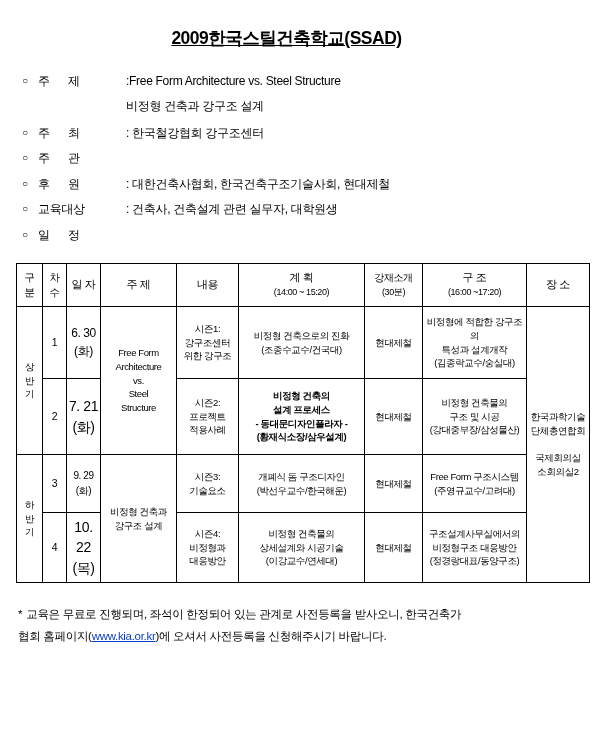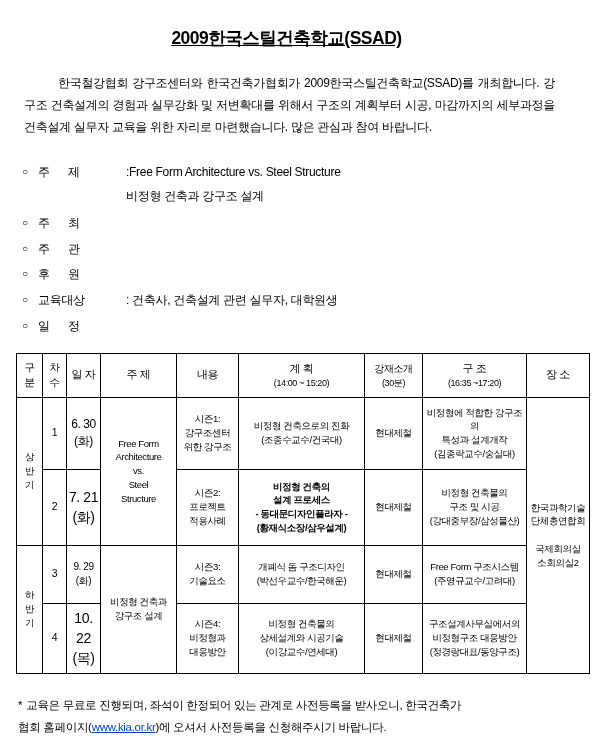--- a/index.html
+++ b/index.html
@@ -126,44 +126,45 @@
     text-decoration: underline;
   }
 </style>
 </head>
 <body>
 
 <div class="page">
 
   <div class="doc-title">2009한국스틸건축학교(SSAD)</div>
 
-  <div class="intro"><span class="ind"></span><span>한국철강협회 강구조센터와 한국건축가협회가 2009한국스틸건축학교(SSAD)를 개최합니다. 강구조 건축설계의 경험과 실무강화 및 저변확대를 위해서 구조의 계획부터 시공, 마감까지의 세부과정을 건축설계 실무자 교육을 위한 자리로 마련했습니다. 많은 관심과 참여 바랍니다.</span></div>
 
   <div class="info-list">
 
     <div class="info-row">
       <span class="bullet">○</span>
       <span class="lbl">주      제</span>
       <span class="val"><span>:</span><span>Free Form Architecture vs. Steel Structure</span></span>
     </div>
     <div class="sub-val">비정형 건축과 강구조 설계</div>
 
     <div class="info-row" style="margin-top:9px;">
       <span class="bullet">○</span>
       <span class="lbl">주      최</span>
+      <span class="val"><span>:</span>&nbsp;<span>한국철강협회 강구조센터</span></span>
     </div>
 
     <div class="info-row">
       <span class="bullet">○</span>
       <span class="lbl">주      관</span>
     </div>
 
     <div class="info-row">
       <span class="bullet">○</span>
       <span class="lbl">후      원</span>
+      <span class="val"><span>:</span>&nbsp;<span>대한건축사협회, 한국건축구조기술사회, 현대제철</span></span>
     </div>
 
     <div class="info-row">
       <span class="bullet">○</span>
       <span class="lbl">교육대상</span>
       <span class="val"><span>:</span>&nbsp;<span>건축사, 건축설계 관련 실무자, 대학원생</span></span>
     </div>
 
     <div class="info-row">
       <span class="bullet">○</span>
@@ -197,21 +198,21 @@
         <td>
           <span>계  획</span>
           <span class="hdr-sub">(14:00 ~ 15:20)</span>
         </td>
         <td>
           <span style="font-size:10px;">강재소개</span>
           <span class="hdr-sub">(30분)</span>
         </td>
         <td>
           <span>구  조</span>
-          <span class="hdr-sub">(16:35 ~17:20)</span>
+          <span class="hdr-sub">(16:00 ~17:20)</span>
         </td>
         <td>장 소</td>
       </tr>
     </thead>
     <tbody>
       <tr style="height:72px;">
         <td class="vtext" rowspan="2" style="white-space:pre-line;">상
 반
 기</td>
         <td style="font-size:10.5px;">1</td>

